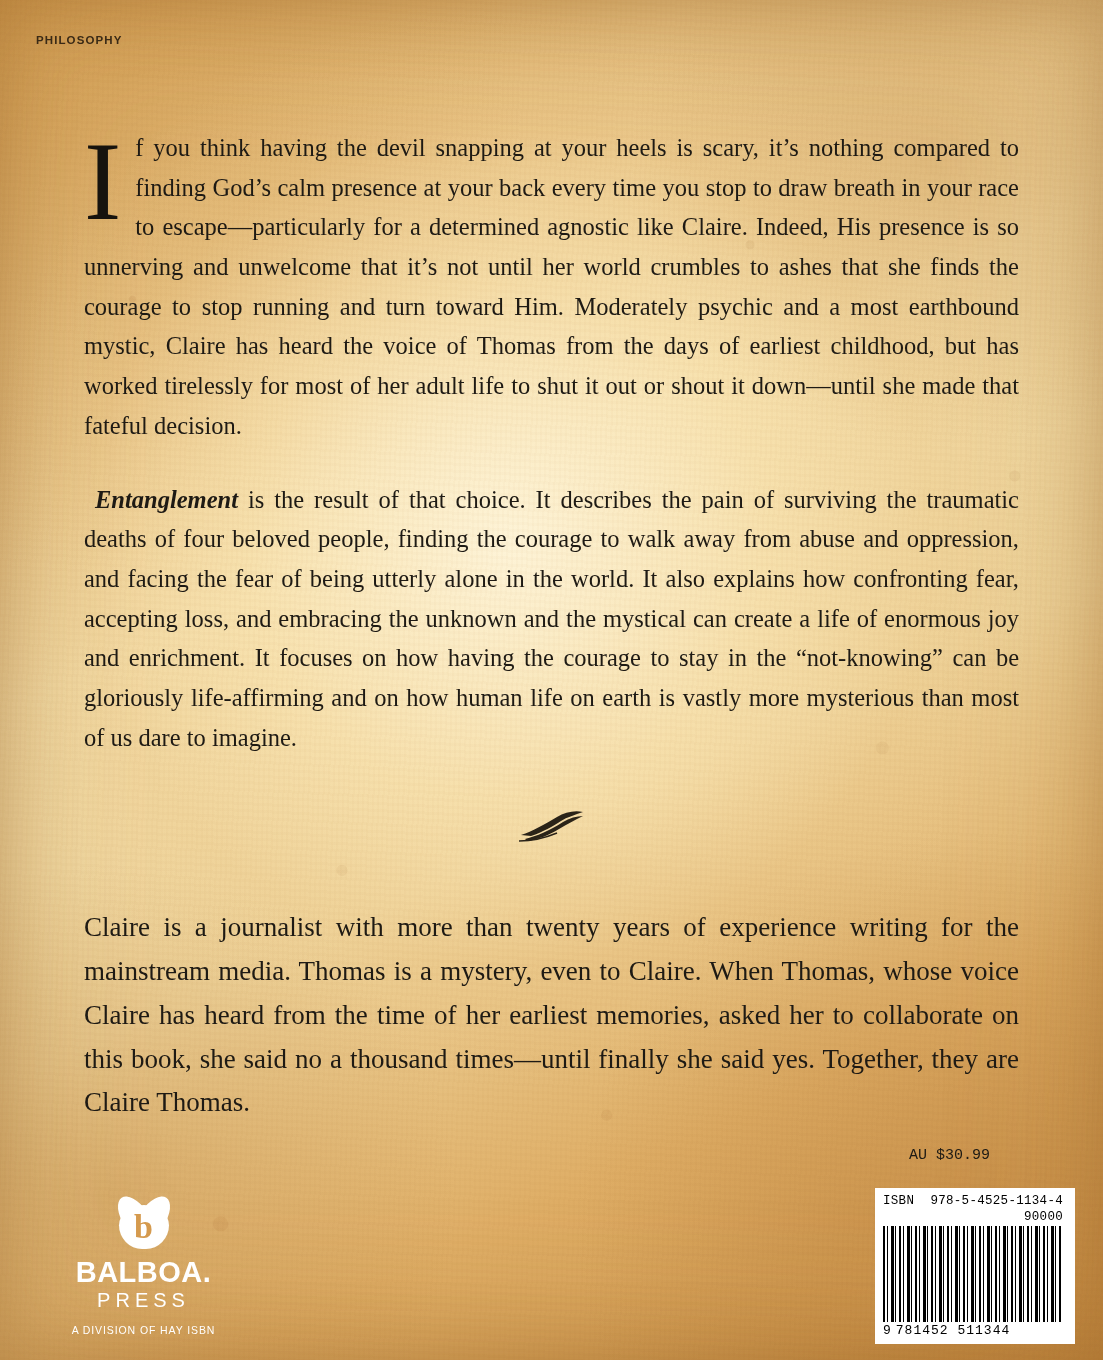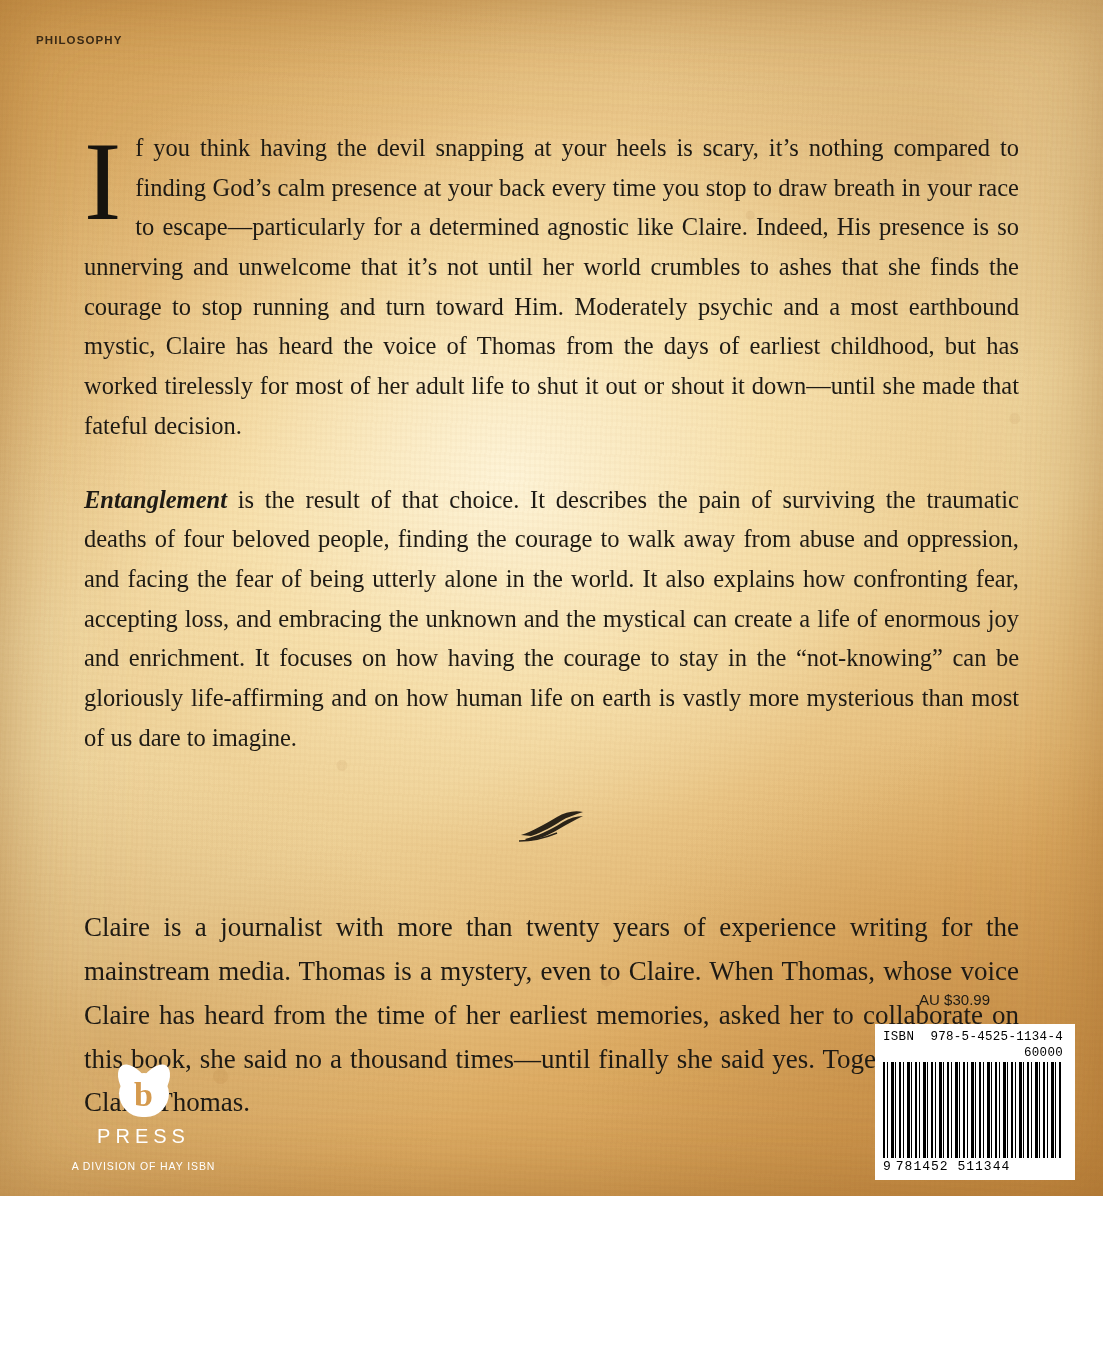--- a/index.html
+++ b/index.html
@@ -8,21 +8,21 @@
   }
   body {
     width: 1103px;
     height: 1360px;
     font-family: "Liberation Serif", serif;
     overflow: hidden;
   }
   .cover {
     position: relative;
     width: 1103px;
-    height: 1196px;
+    height: 1360px;
     box-sizing: border-box;
     background:
       radial-gradient(ellipse 62% 50% at 46% 40%, rgba(255,246,220,0.92) 0%, rgba(252,232,183,0.55) 38%, rgba(240,202,137,0.18) 62%, rgba(214,160,86,0.0) 80%),
       radial-gradient(ellipse 40% 30% at 85% 12%, rgba(196,138,66,0.35) 0%, rgba(196,138,66,0.0) 70%),
       radial-gradient(ellipse 45% 35% at 10% 88%, rgba(188,130,60,0.35) 0%, rgba(188,130,60,0.0) 70%),
       radial-gradient(ellipse 50% 40% at 88% 90%, rgba(183,124,56,0.40) 0%, rgba(183,124,56,0.0) 72%),
       radial-gradient(ellipse 55% 45% at 8% 10%, rgba(200,145,70,0.30) 0%, rgba(200,145,70,0.0) 72%),
       linear-gradient(155deg, #d9a458 0%, #e7c283 18%, #f2dba6 38%, #eed39a 58%, #dfae66 78%, #c98f45 100%);
     overflow: hidden;
   }
@@ -87,20 +87,21 @@
     font-size: 112px;
     line-height: 0.82;
     padding: 6px 14px 0 0;
     margin-top: 2px;
     font-family: "Liberation Serif", serif;
     color: #16130e;
   }
   .book-title {
     font-weight: bold;
     font-style: italic;
+    margin-left: 11px;
   }
 
   .ornament {
     text-align: center;
     margin: 52px 0 58px 0;
     line-height: 1;
   }
 
   .bio {
     font-size: 27px;
@@ -184,22 +185,22 @@
     font-size: 10.5px;
     letter-spacing: 0.9px;
     color: #ffffff;
     margin-top: 12px;
   }
 
   
   .price {
     position: absolute;
     right: 113px;
-    bottom: 188px;
-    font-family: Liberation Sans, sans-serif;
+    bottom: 196px;
+    font-family: Liberation Mono, monospace;
     font-size: 15px;
     color: #1d1a14;
   }
   .barcode-box {
     position: absolute;
     right: 28px;
     bottom: 16px;
     width: 200px;
     background: #ffffff;
     padding: 6px 12px 6px 8px;
@@ -282,32 +283,33 @@
 
   </div>
 
   <div class="publisher">
     <div class="pub-mark">
       <span class="petal l"></span>
       <span class="petal r"></span>
       <span class="disc"></span>
       <span class="bchar">b</span>
     </div>
+    <div class="pub-name">BALBOA.</div>
     <div class="pub-sub">PRESS</div>
     <div class="pub-div">A DIVISION OF HAY ISBN</div>
   </div>
 
   <div class="price">AU $30.99</div>
 
   <div class="barcode-box">
     <div class="isbn-line">
       <span>ISBN</span>
       <span>978-5-4525-1134-4</span>
     </div>
-    <div class="ninety">60000</div>
+    <div class="ninety">90000</div>
     <div class="bars"></div>
     <div class="barnum">
       <span>9</span>
       <span>781452 511344</span>
     </div>
   </div>
 
 </div>
 
 </body></html>

